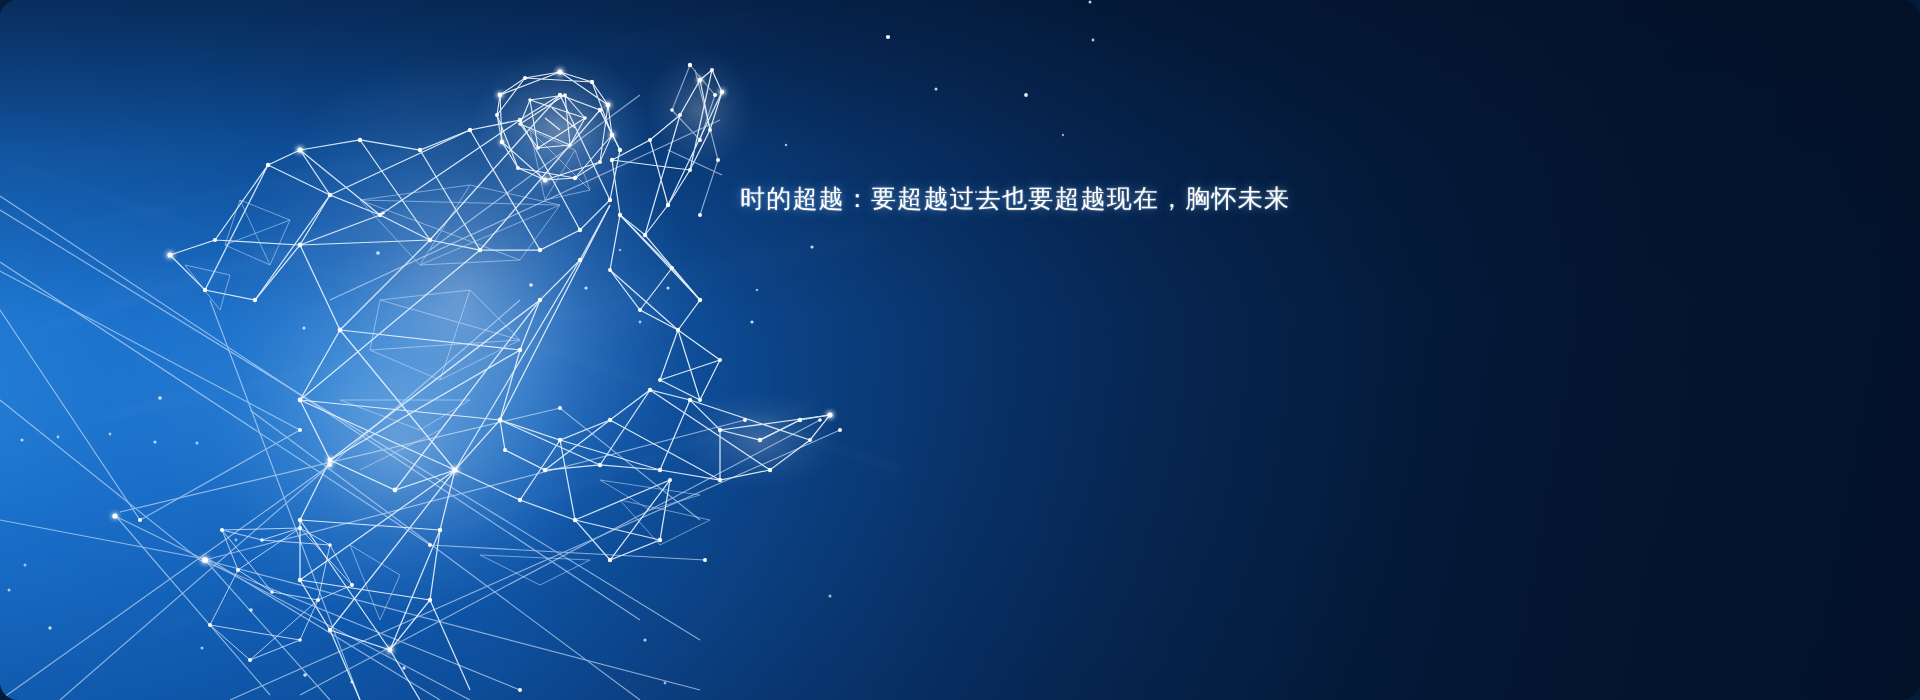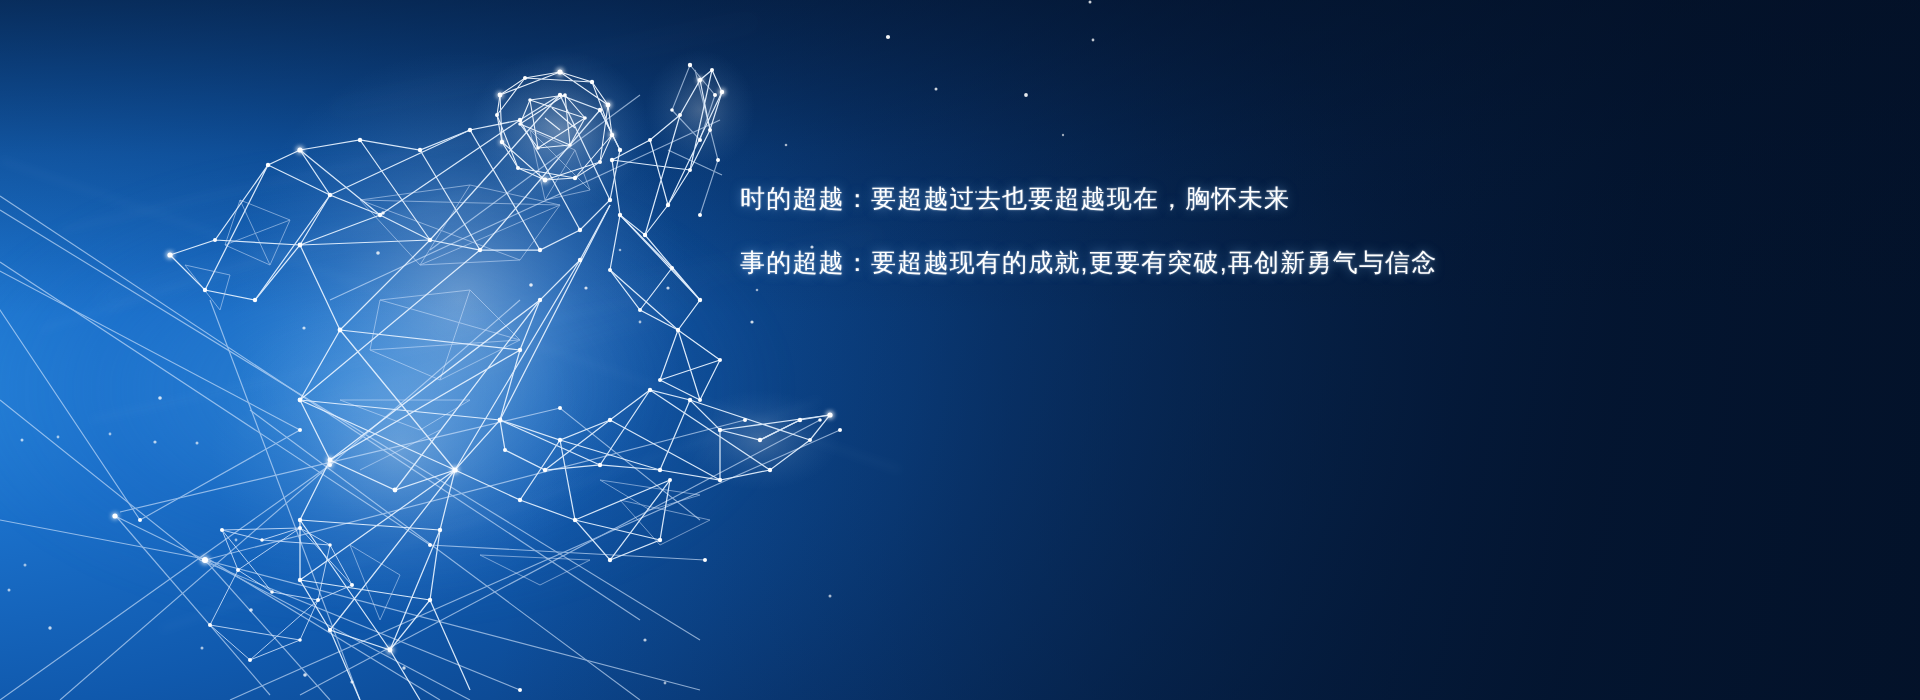--- a/index.html
+++ b/index.html
@@ -2,21 +2,22 @@
 <html><head>
 <meta charset="utf-8">
 <style>
   * { margin:0; padding:0; box-sizing:border-box; }
   html,body { width:1920px; height:700px; overflow:hidden; background:#041b3a; }
 
   .banner{
     position:relative;
     width:1920px; height:700px;
     overflow:hidden;
-    font-family:Liberation Sans, sans-serif;
+    font-family:Liberation Serif, serif;
+    border-radius:18px;
   }
 
   
   .bg-base{
     position:absolute; inset:0;
     background:
       radial-gradient(120% 150% at -10% 55%, #2b8ae0 0%, #1a6fc9 16%, #1059ad 32%, #0a3d7f 52%, #06285a 72%, #04203f 100%);
   }
   .bg-dark-right{
     position:absolute; inset:0;
@@ -411,16 +412,15 @@
       <path d="M 100 300 L 600 170" stroke="#ffffff" stroke-width="2" fill="none"></path>
       <path d="M 240 430 L 700 300" stroke="#ffffff" stroke-width="1.6" fill="none"></path>
       <path d="M 430 330 L 880 235" stroke="#ffffff" stroke-width="1.4" fill="none"></path>
       <path d="M 330 110 L 760 20" stroke="#ffffff" stroke-width="1.2" fill="none"></path>
     </g>
   </svg>
   </div>
 
   <div class="text-block">
     <div class="tline">时的超越：要超越过去也要超越现在，胸怀未来</div>
-    <div class="tline">事的超越：要超越现有的成就,更要有突破,再创新勇气与信念</div>
   </div>
 
 </div>
 
 </body></html>

